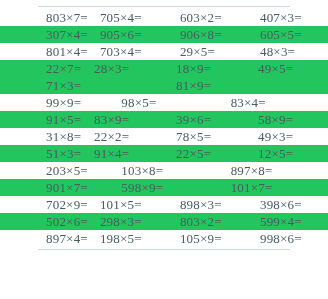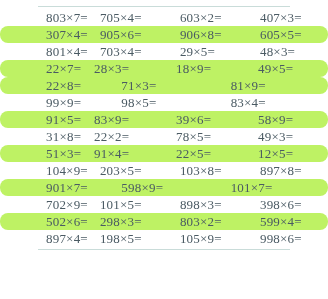--- a/index.html
+++ b/index.html
@@ -30,22 +30,21 @@
   .grid {
     margin-top: 2px;
   }
   .row {
     display: flex;
     height: 17px;
     align-items: center;
     background: #ffffff;
   }
   .row.alt {
-    background: #bef264;
-    border-radius: 8px;
+    background: #22c55e;
   }
   .cell {
     flex: 1 1 25%;
     text-align: left;
     padding-left: 12px;
     box-sizing: border-box;
     font-size: 13px;
     color: #4a5a63;
     letter-spacing: 0.2px;
     white-space: nowrap;
@@ -76,21 +75,20 @@
       <div class="cell">29×5=</div>
       <div class="cell">48×3=</div>
     </div>
     <div class="row alt">
       <div class="cell">22×7=</div>
       <div class="cell">28×3=</div>
       <div class="cell">18×9=</div>
       <div class="cell">49×5=</div>
     </div>
     <div class="row alt">
-      <div class="cell">22×8=</div>
       <div class="cell">71×3=</div>
       <div class="cell">81×9=</div>
     </div>
     <div class="row">
       <div class="cell">99×9=</div>
       <div class="cell">98×5=</div>
       <div class="cell">83×4=</div>
     </div>
     <div class="row alt">
       <div class="cell">91×5=</div>
@@ -104,21 +102,20 @@
       <div class="cell">78×5=</div>
       <div class="cell">49×3=</div>
     </div>
     <div class="row alt">
       <div class="cell">51×3=</div>
       <div class="cell">91×4=</div>
       <div class="cell">22×5=</div>
       <div class="cell">12×5=</div>
     </div>
     <div class="row">
-      <div class="cell">104×9=</div>
       <div class="cell">203×5=</div>
       <div class="cell">103×8=</div>
       <div class="cell">897×8=</div>
     </div>
     <div class="row alt">
       <div class="cell">901×7=</div>
       <div class="cell">598×9=</div>
       <div class="cell">101×7=</div>
     </div>
     <div class="row">

